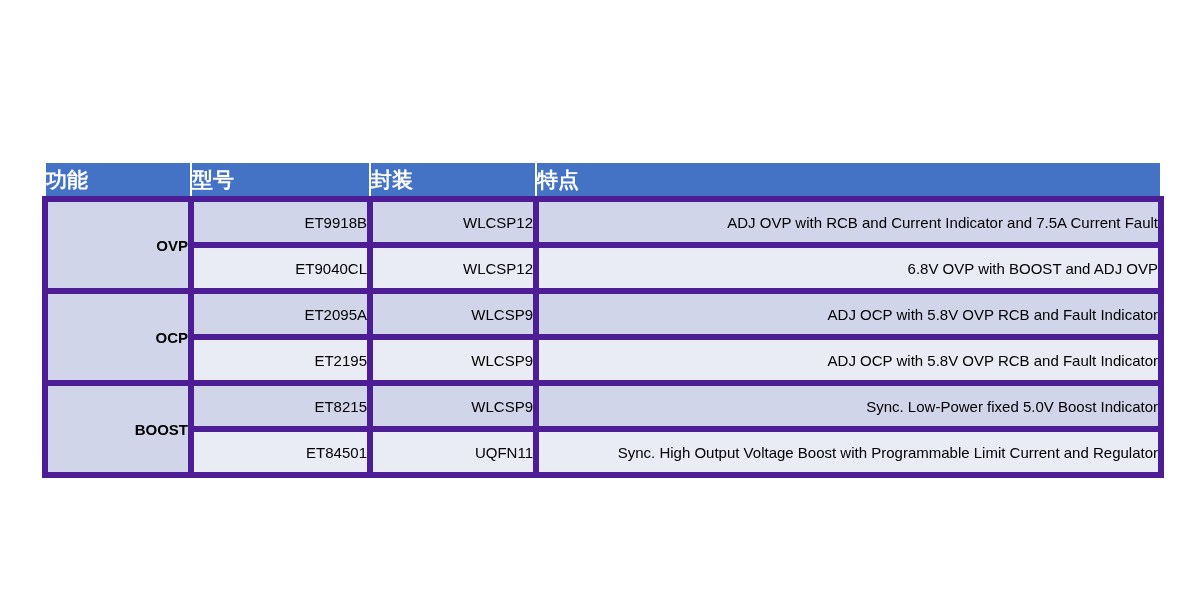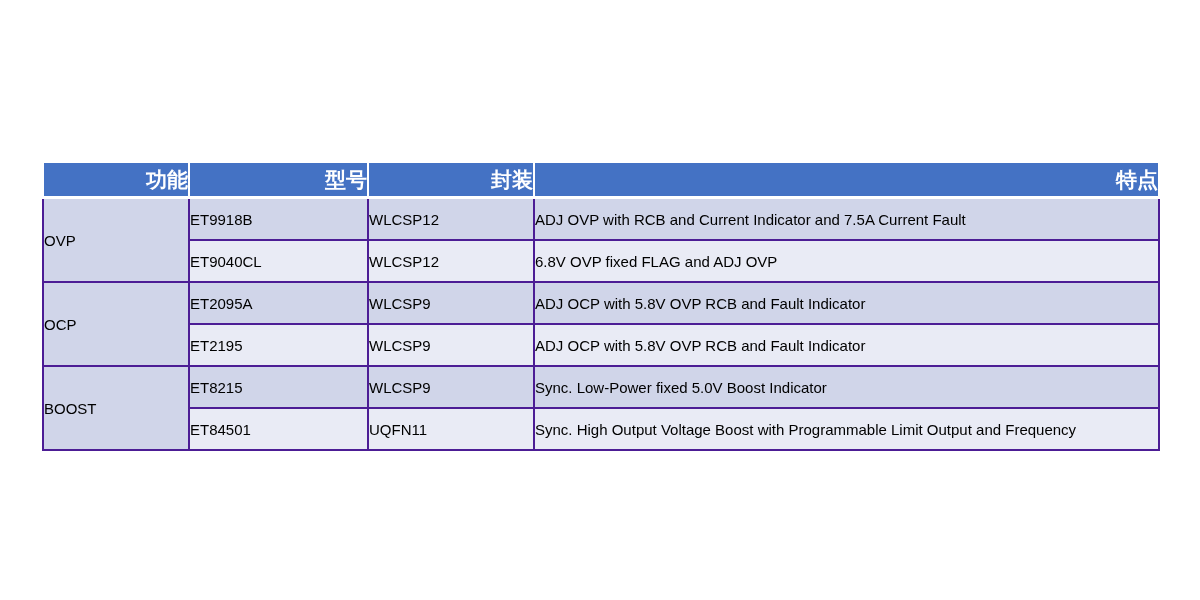--- a/index.html
+++ b/index.html
@@ -22,38 +22,38 @@
     width: 1116px;
     border-collapse: collapse;
     table-layout: fixed;
   }
   table.parts-table th {
     background: var(--header-bg, #4472C4);
     color: var(--header-text, #ffffff);
     font-size: 21px;
     font-weight: bold;
     height: 33px;
-    text-align: right;
+    text-align: left;
     vertical-align: middle;
     border: 2px solid #ffffff;
     border-bottom: 3px solid #ffffff;
     padding: 0;
   }
   table.parts-table td {
     font-size: 15px;
     color: var(--body-text, #000000);
-    text-align: left;
+    text-align: right;
     vertical-align: middle;
     height: 40px;
-    border: 2px solid #4c1d95;
+    border: 6px solid #4c1d95;
     padding: 0;
   }
   tr.band-dark > td { background: var(--row-dark-bg, #D0D5E9); }
   tr.band-light > td { background: var(--row-light-bg, #E9EBF5); }
-  td.function-cell { background: var(--row-dark-bg, #D0D5E9) !important; }
+  td.function-cell { background: var(--row-dark-bg, #D0D5E9) !important; font-weight: bold; }
   td.feature-cell {
     text-align: left;
     padding-left: 12px;
     padding-right: 8px;
   }
 </style>
 </head>
 <body>
 
 <div class="slide">
@@ -75,21 +75,21 @@
     <tbody>
       <tr class="band-dark">
         <td class="function-cell" rowspan="2">OVP</td>
         <td>ET9918B</td>
         <td>WLCSP12</td>
         <td class="feature-cell">ADJ OVP with RCB and Current Indicator and 7.5A Current Fault</td>
       </tr>
       <tr class="band-light">
         <td>ET9040CL</td>
         <td>WLCSP12</td>
-        <td class="feature-cell">6.8V OVP fixed FLAG and ADJ OVP</td>
+        <td class="feature-cell">6.8V OVP with BOOST and ADJ OVP</td>
       </tr>
       <tr class="band-dark">
         <td class="function-cell" rowspan="2">OCP</td>
         <td>ET2095A</td>
         <td>WLCSP9</td>
         <td class="feature-cell">ADJ OCP with 5.8V OVP RCB and Fault Indicator</td>
       </tr>
       <tr class="band-light">
         <td>ET2195</td>
         <td>WLCSP9</td>
@@ -97,17 +97,17 @@
       </tr>
       <tr class="band-dark">
         <td class="function-cell" rowspan="2">BOOST</td>
         <td>ET8215</td>
         <td>WLCSP9</td>
         <td class="feature-cell">Sync. Low-Power fixed 5.0V Boost Indicator</td>
       </tr>
       <tr class="band-light">
         <td>ET84501</td>
         <td>UQFN11</td>
-        <td class="feature-cell">Sync. High Output Voltage Boost with Programmable Limit Output and Frequency</td>
+        <td class="feature-cell">Sync. High Output Voltage Boost with Programmable Limit Current and Regulator</td>
       </tr>
     </tbody>
   </table>
 </div>
 
 </body></html>

